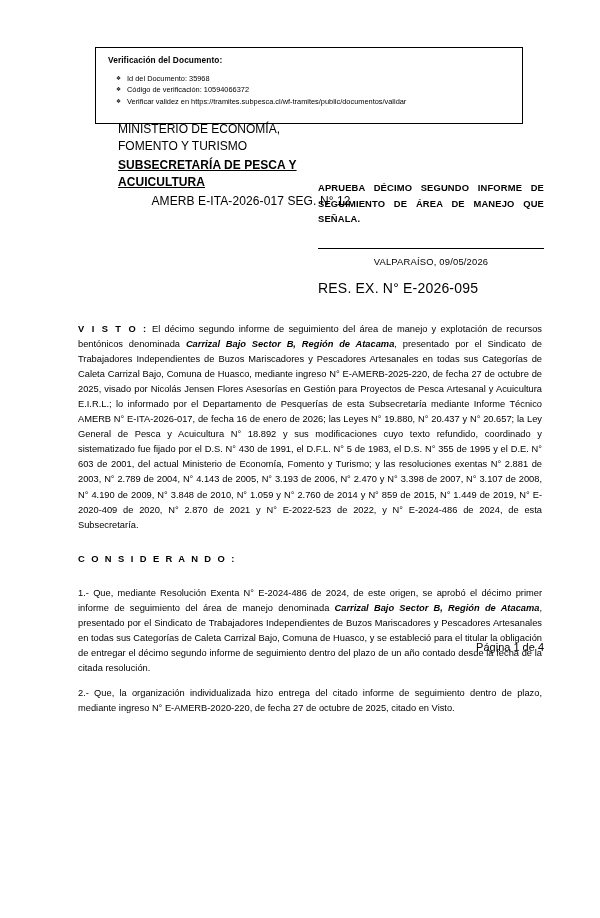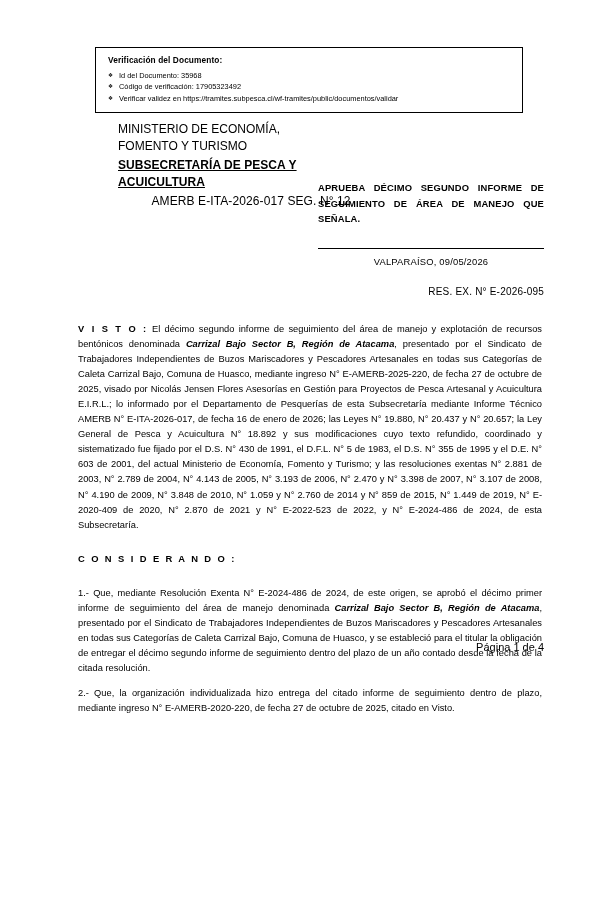--- a/index.html
+++ b/index.html
@@ -32,21 +32,21 @@
     box-sizing: border-box;
     padding: 7px 10px 8px 12px;
   }
   .verif-title {
     font-size: 8.3px;
     font-weight: bold;
     margin-bottom: 5px;
     letter-spacing: 0.1px;
   }
   .verif-list {
-    margin: 0;
+    margin: 8px;
     padding: 0;
     list-style: none;
   }
   .verif-list li {
     font-size: 7.4px;
     line-height: 1.55;
     position: relative;
     padding-left: 11px;
     white-space: nowrap;
   }
@@ -107,24 +107,24 @@
     text-align: center;
     border-top: 1px solid #000;
     padding-top: 7px;
     letter-spacing: 0.2px;
   }
 
   
   .res-num {
     position: absolute;
     left: 318px;
-    top: 286px;
+    top: 280px;
     width: 226px;
-    font-size: 10px;
-    text-align: right;
+    font-size: 14px;
+    text-align: left;
     letter-spacing: 0.2px;
   }
 
   
   .body-text {
     position: absolute;
     left: 78px;
     top: 322px;
     width: 464px;
     font-size: 9.3px;
@@ -157,21 +157,21 @@
 </style>
 </head>
 <body>
 
 <div class="page">
 
   <div class="verif-box">
     <div class="verif-title">Verificación del Documento:</div>
     <ul class="verif-list">
       <li>Id del Documento: 35968</li>
-      <li>Código de verificación: 17905323492</li>
+      <li>Código de verificación: 10594066372</li>
       <li>Verificar validez en https://tramites.subpesca.cl/wf-tramites/public/documentos/validar</li>
     </ul>
   </div>
 
   <div class="ministry">
     <div class="l1">MINISTERIO DE ECONOMÍA,
 FOMENTO Y TURISMO</div>
     <div class="l2">SUBSECRETARÍA DE PESCA Y ACUICULTURA</div>
     <div class="l3">AMERB E-ITA-2026-017 SEG. N° 12</div>
   </div>

